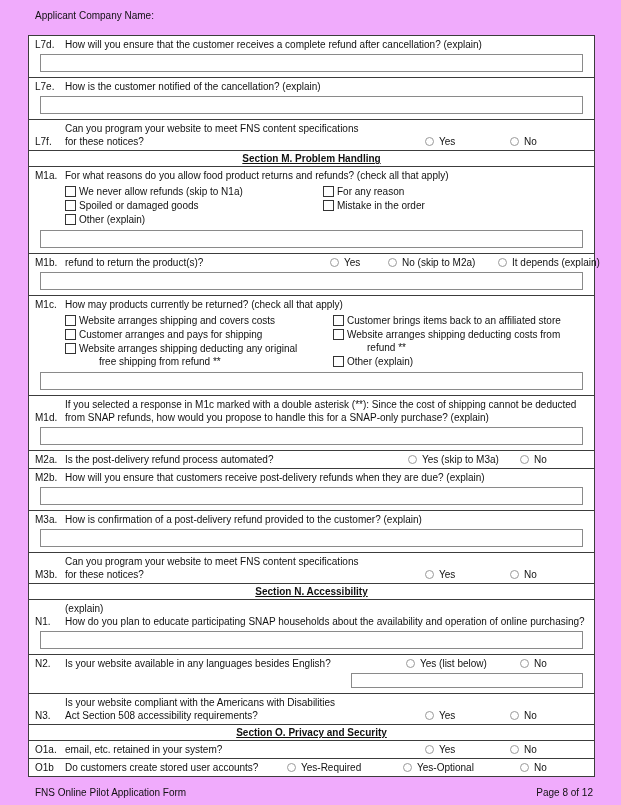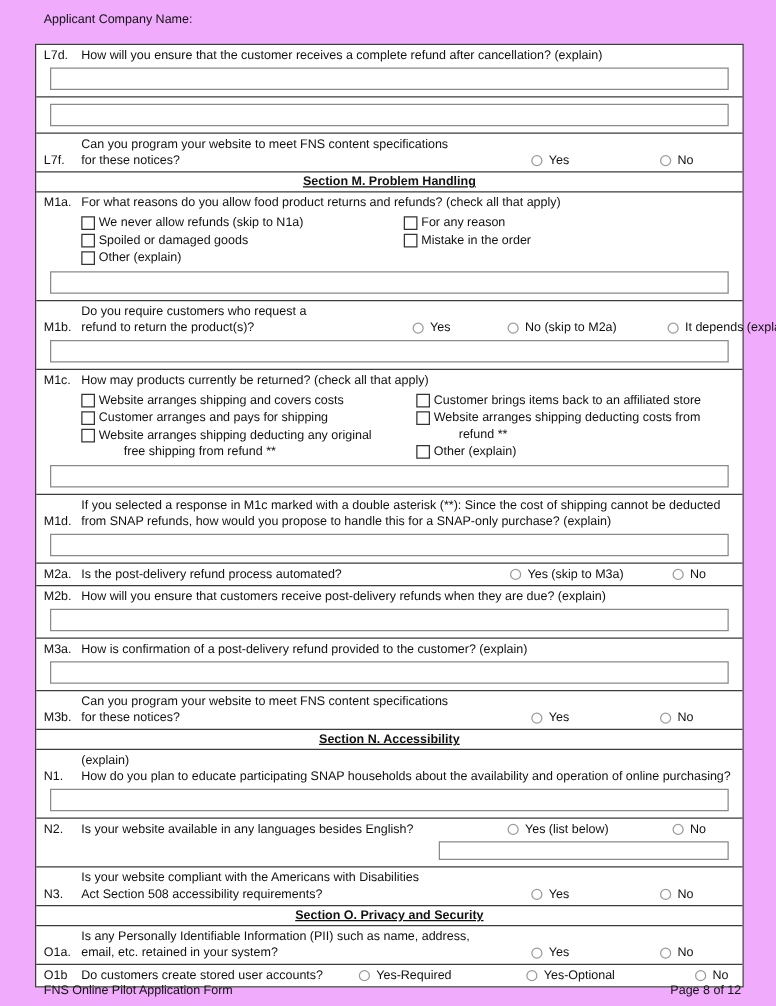--- a/index.html
+++ b/index.html
@@ -9,21 +9,21 @@
   .form-table{position:absolute;top:35px;left:28px;width:565px;border:1px solid #3c3c3c;background:#fff;}
   .row{border-bottom:1px solid #3c3c3c;padding:2px 6px;}
   .row:last-child{border-bottom:none;}
   .q-line{display:flex;align-items:flex-end;}
   .q-num{flex:none;width:30px;}
   .q-text{flex:1;min-width:0;}
   .answer-box{height:16px;border:1px solid #8a8a8a;margin:3px 5px;background:#fff;}
   .answer-box.short{height:13px;}
   .section-row{text-align:center;font-weight:bold;padding:1px 6px;}
   .section-title{text-decoration:underline;}
-  .opts{display:flex;flex:none;align-items:center;gap:18px;}
+  .opts{display:flex;flex:none;align-items:center;}
   .opts.bottom{align-self:flex-end;}
   .radio{display:flex;align-items:center;gap:5px;flex:none;}
   .radio-circle{width:7px;height:7px;border:1px solid #9a9a9a;border-radius:50%;flex:none;}
   .cols{display:flex;margin:2px 0 2px 30px;}
   .opt{display:flex;gap:3px;margin:1px 0;align-items:flex-start;}
   .checkbox{width:9px;height:9px;border:1px solid #333;flex:none;margin-top:1px;background:#fff;}
   .cont{margin-left:20px;}
   .footer{position:absolute;left:35px;right:28px;bottom:6px;display:flex;justify-content:space-between;align-items:flex-end;}
 </style>
 </head>
@@ -39,20 +39,24 @@
 
     <div class="row">
       <div class="q-line">
         <span class="q-num">L7d.</span>
         <span class="q-text">How will you ensure that the customer receives a complete refund after cancellation?  (explain)</span>
       </div>
       <div class="answer-box"></div>
     </div>
 
     <div class="row">
+      <div class="q-line">
+        <span class="q-num">L7e.</span>
+        <span class="q-text">How is the customer notified of the cancellation?  (explain)</span>
+      </div>
       <div class="answer-box"></div>
     </div>
 
     <div class="row">
       <div class="q-line">
         <span class="q-num">L7f.</span>
         <div class="q-text">
           <div>Can you program your website to meet FNS content specifications</div>
           <div>for these notices?</div>
         </div>
@@ -104,21 +108,20 @@
           </div>
         </div>
       </div>
       <div class="answer-box"></div>
     </div>
 
     <div class="row">
       <div class="q-line">
         <span class="q-num">M1b.</span>
         <div class="q-text">
-          <div>Do you require customers who request a</div>
           <div>refund to return the product(s)?</div>
         </div>
         <div class="opts bottom" style="width:258px">
           <span class="radio" style="width:58px">
             <span class="radio-circle"></span>
             <span>Yes</span>
           </span>
           <span class="radio" style="width:110px">
             <span class="radio-circle"></span>
             <span>No (skip to M2a)</span>
@@ -291,21 +294,20 @@
     </div>
 
     <div class="row section-row">
       <span class="section-title">Section O. Privacy and Security</span>
     </div>
 
     <div class="row">
       <div class="q-line">
         <span class="q-num">O1a.</span>
         <div class="q-text">
-          <div>Is any Personally Identifiable Information (PII) such as name, address,</div>
           <div>email, etc. retained in your system?</div>
         </div>
         <div class="opts bottom" style="width:163px">
           <span class="radio" style="width:85px">
             <span class="radio-circle"></span>
             <span>Yes</span>
           </span>
           <span class="radio">
             <span class="radio-circle"></span>
             <span>No</span>

